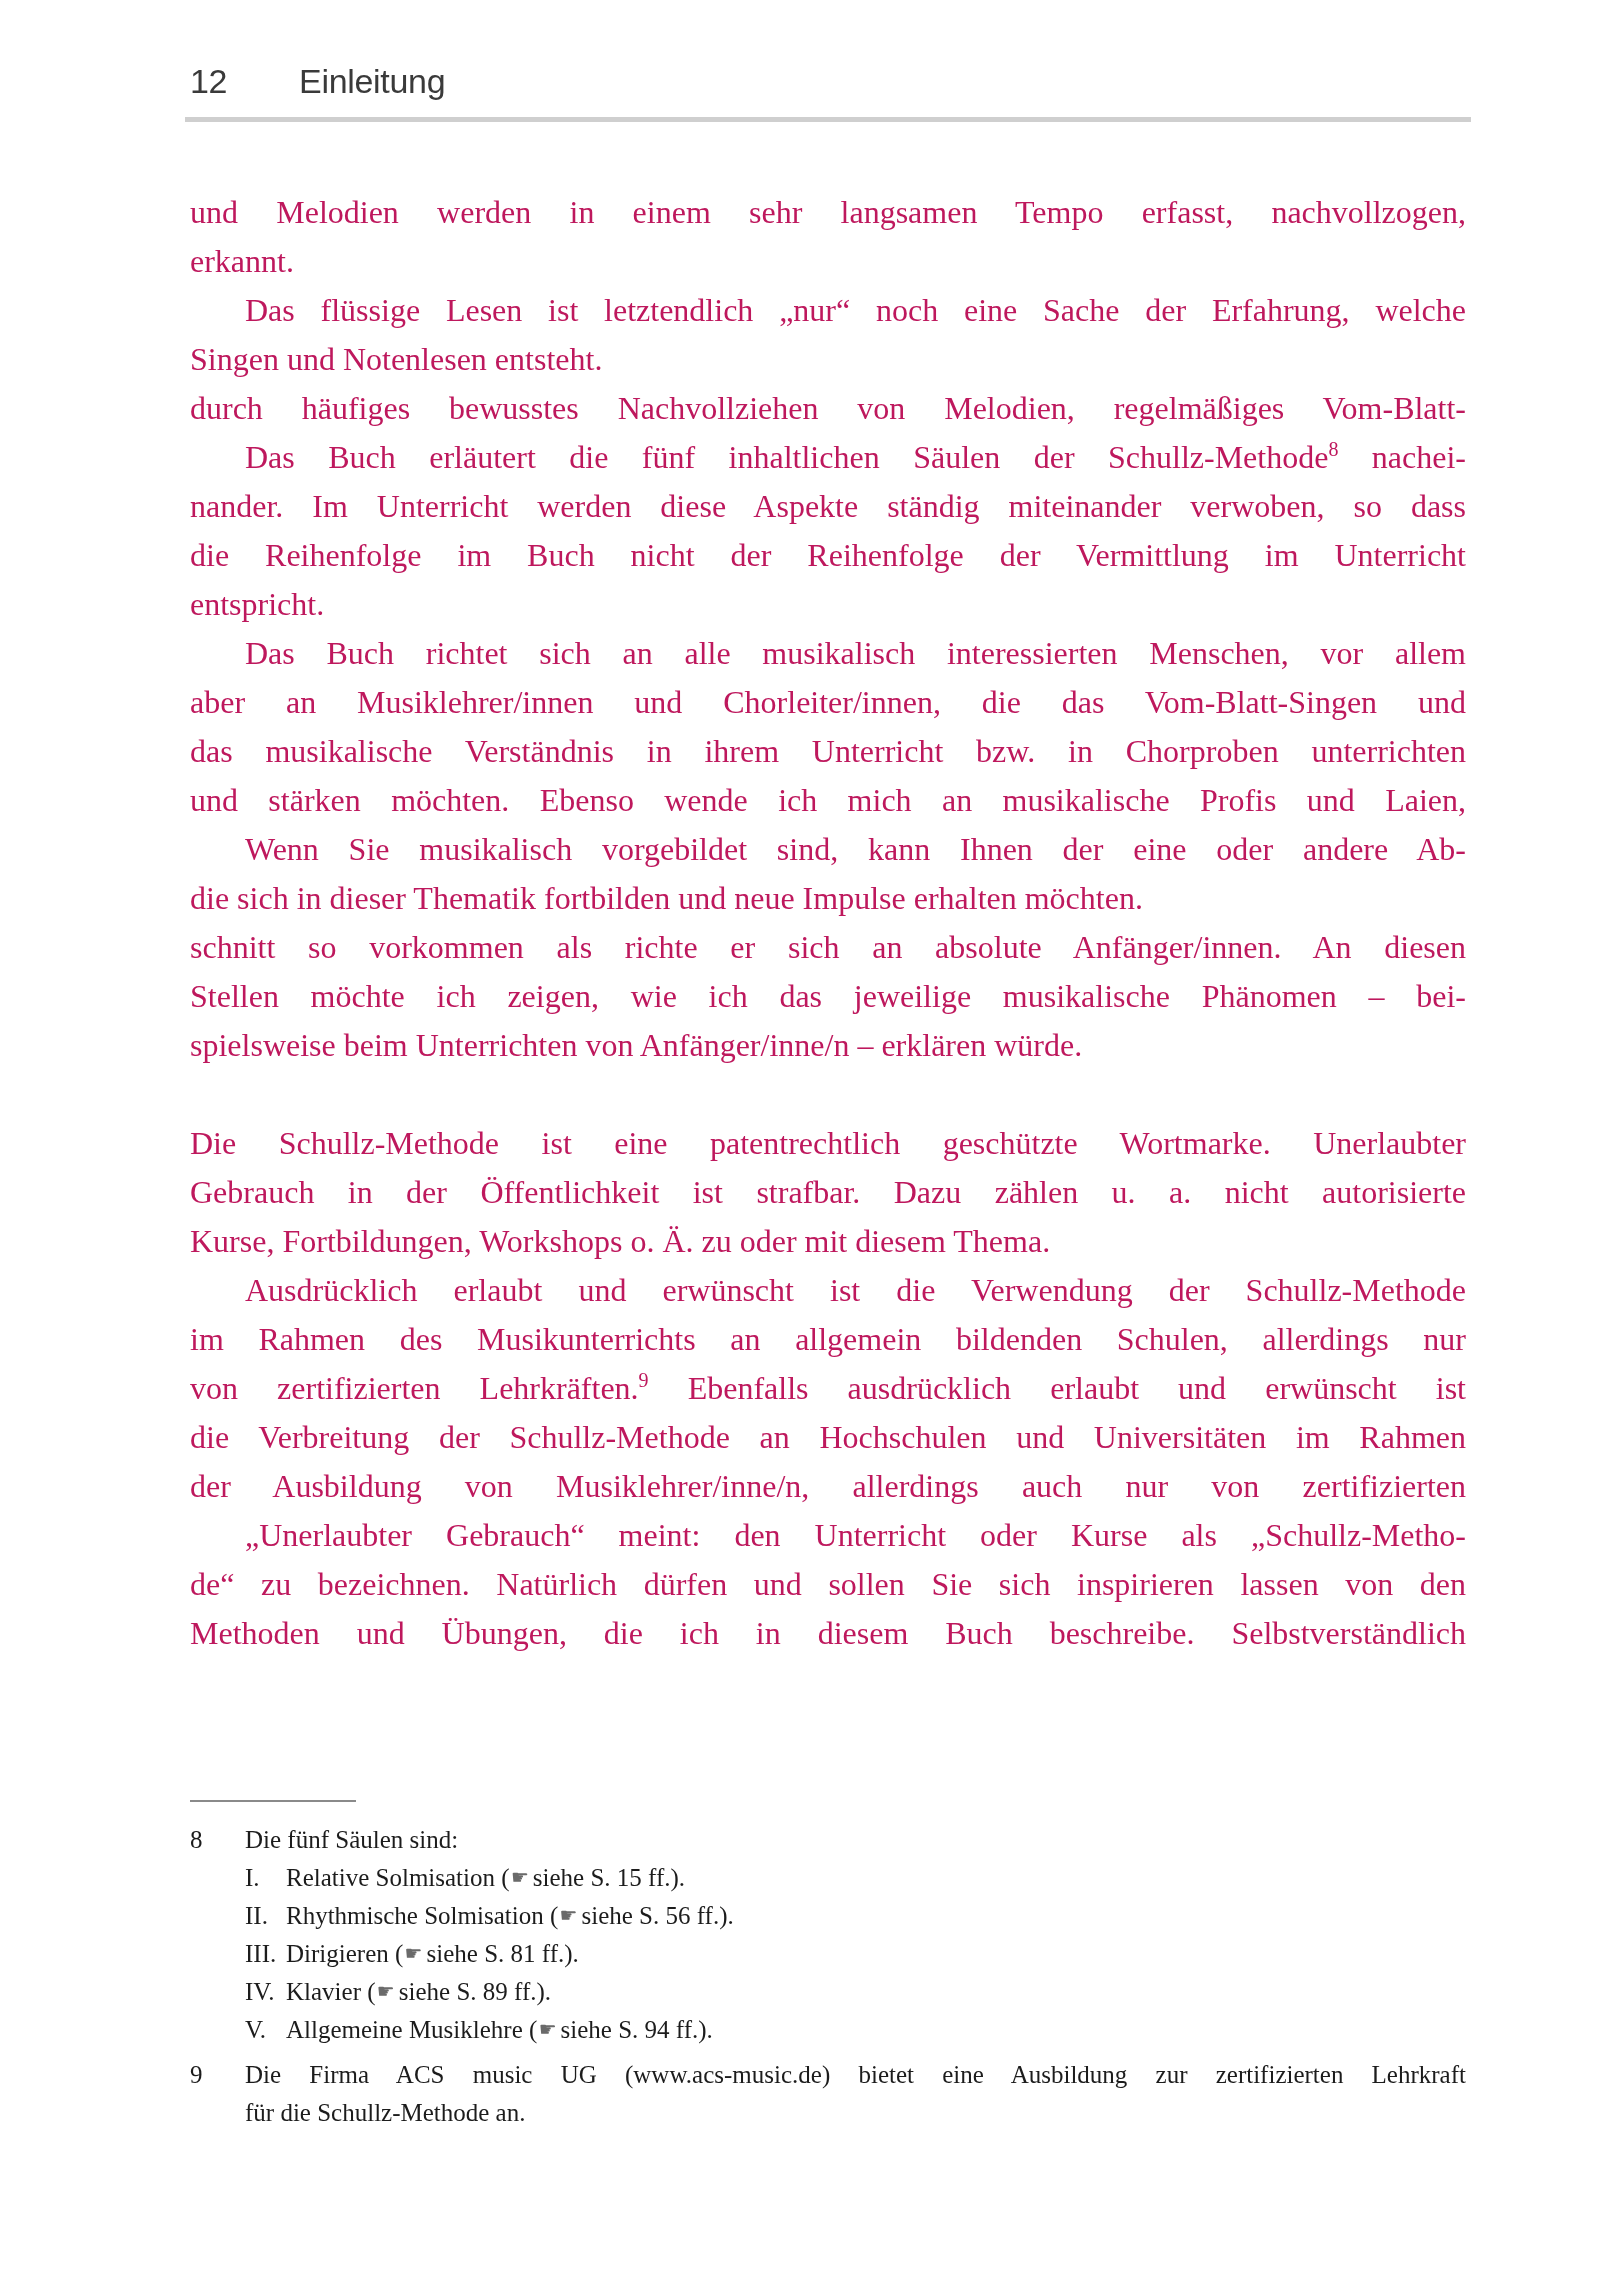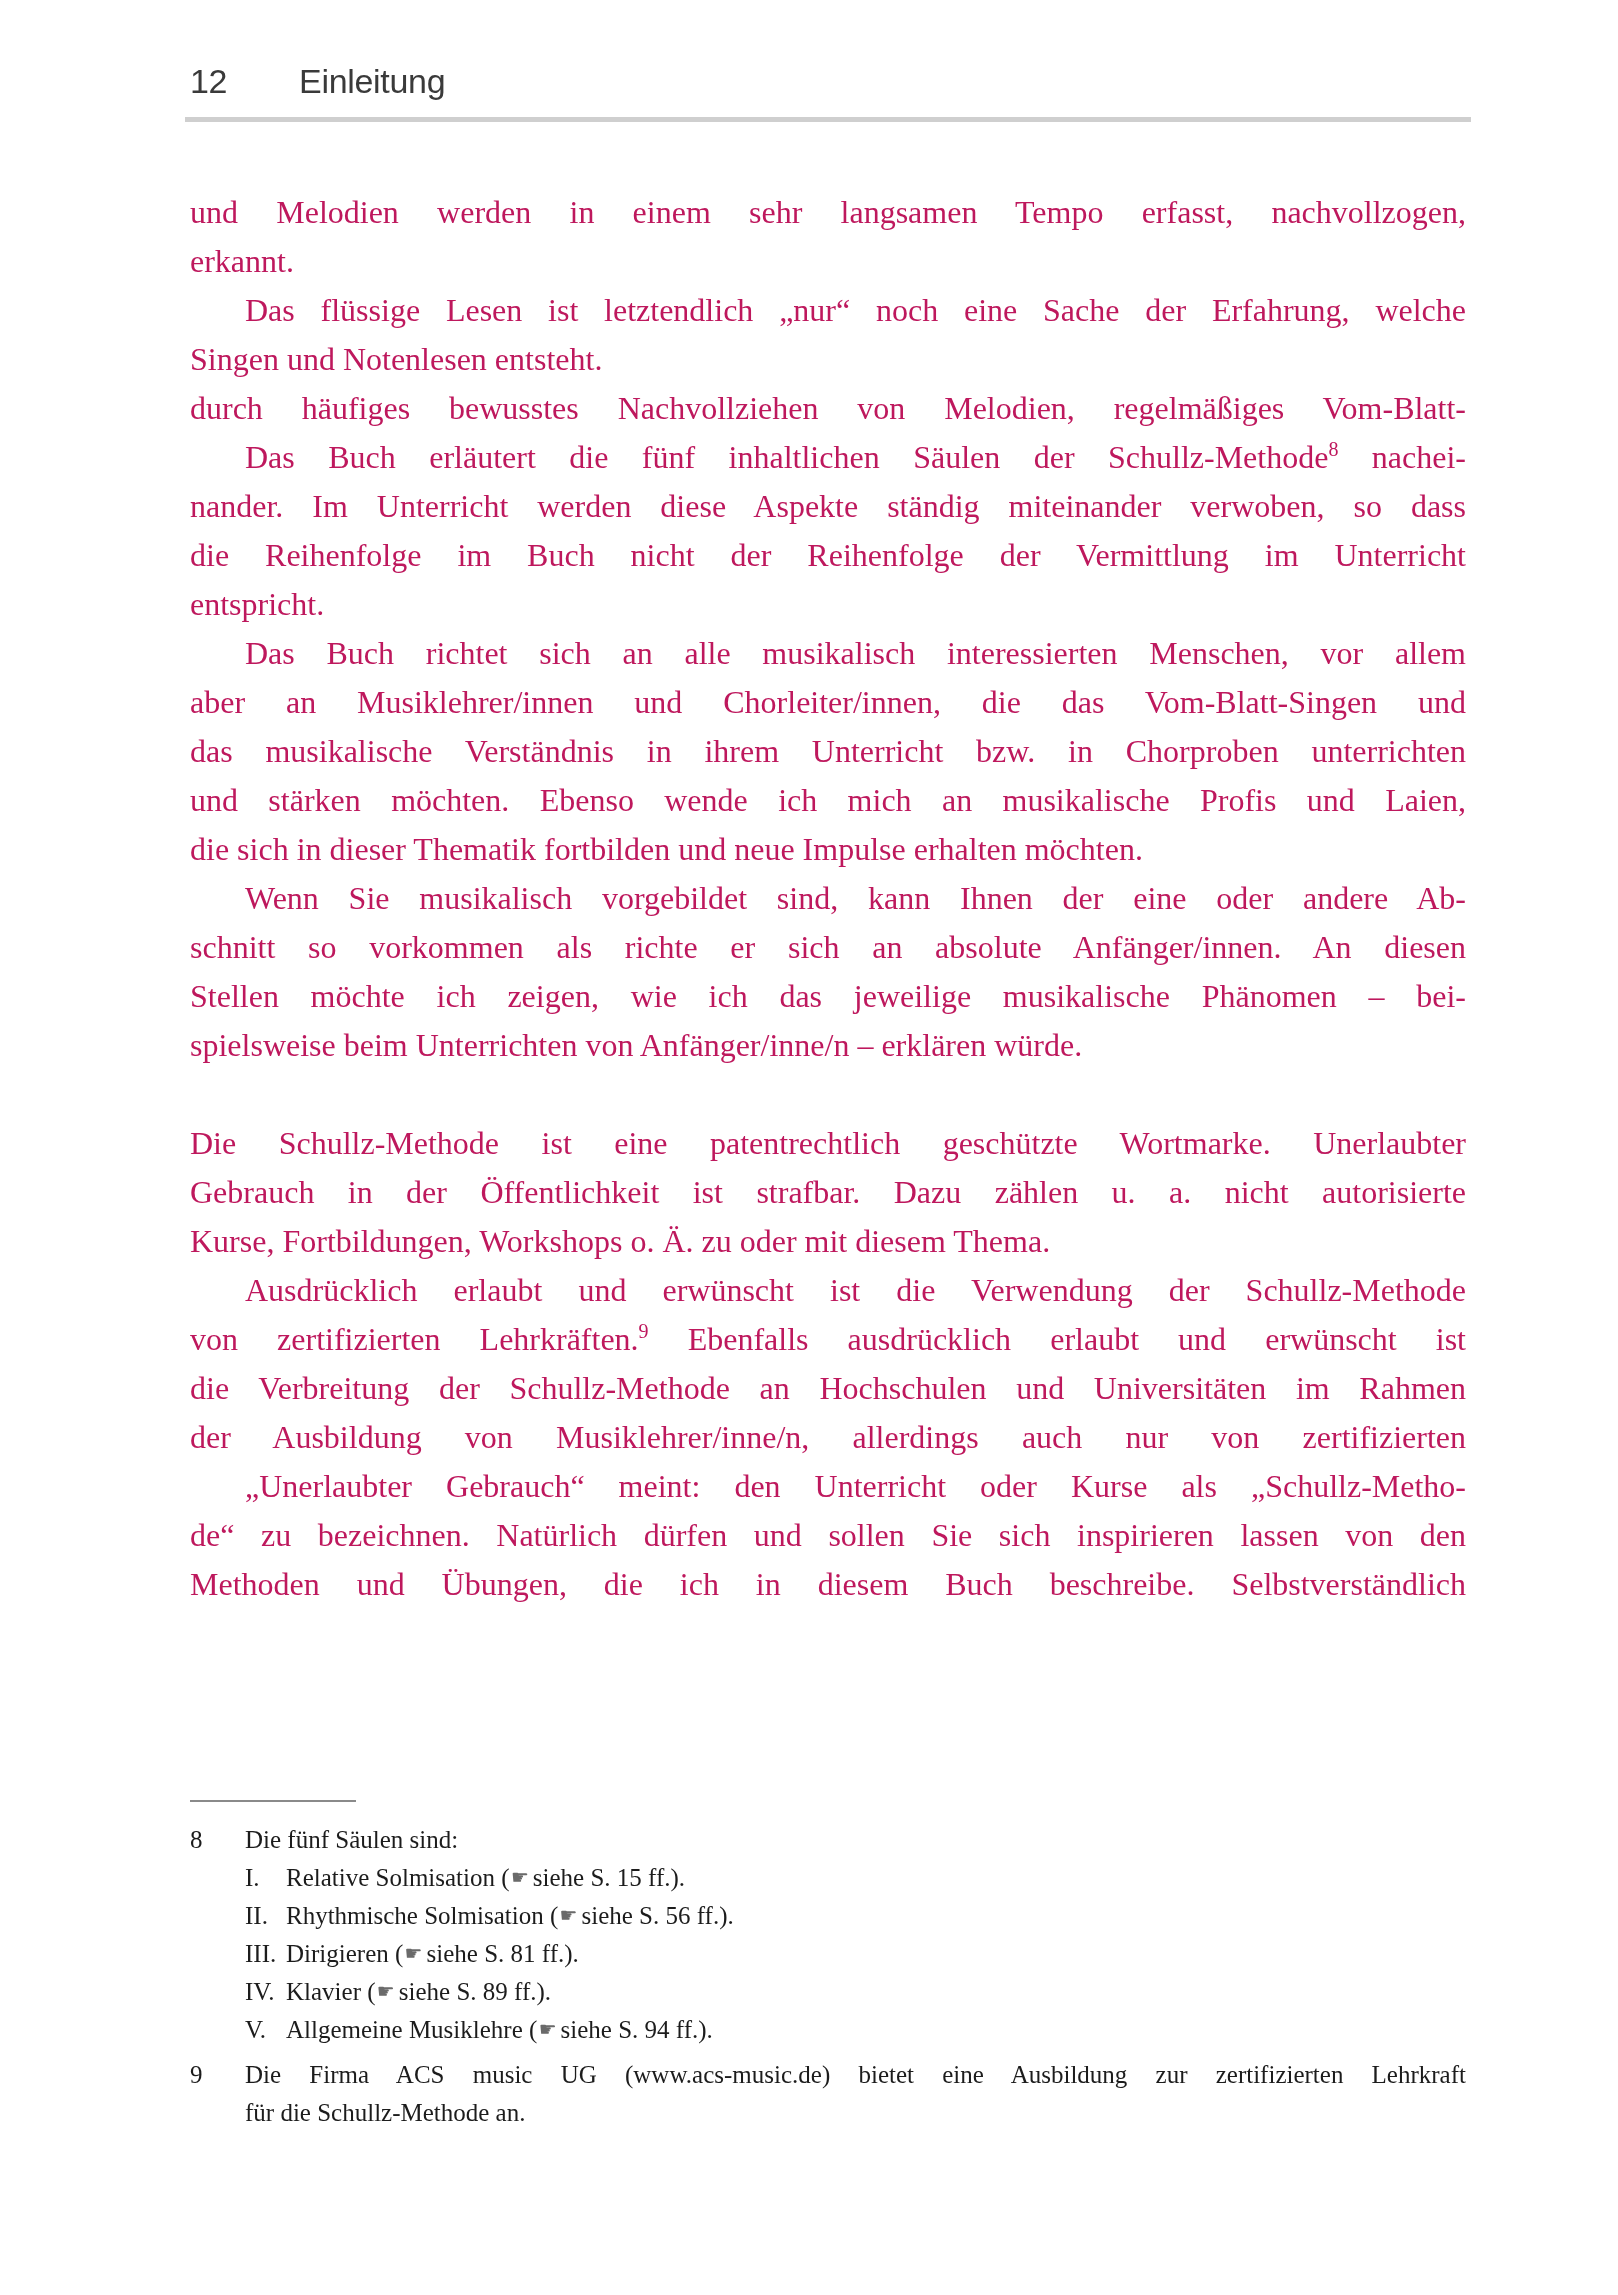--- a/index.html
+++ b/index.html
@@ -50,30 +50,31 @@
     <span class="line last">Singen und Notenlesen entsteht.</span>
     <span class="line">durch häufiges bewusstes Nachvollziehen von Melodien, regelmäßiges Vom-Blatt-</span>
     <span class="line indent"><span>Das Buch erläutert die fünf inhaltlichen Säulen der Schullz-Methode</span><sup class="fnref">8</sup><span> nachei-</span></span>
     <span class="line">nander. Im Unterricht werden diese Aspekte ständig miteinander verwoben, so dass</span>
     <span class="line">die Reihenfolge im Buch nicht der Reihenfolge der Vermittlung im Unterricht</span>
     <span class="line last">entspricht.</span>
     <span class="line indent">Das Buch richtet sich an alle musikalisch interessierten Menschen, vor allem</span>
     <span class="line">aber an Musiklehrer/innen und Chorleiter/innen, die das Vom-Blatt-Singen und</span>
     <span class="line">das musikalische Verständnis in ihrem Unterricht bzw. in Chorproben unterrichten</span>
     <span class="line">und stärken möchten. Ebenso wende ich mich an musikalische Profis und Laien,</span>
+    <span class="line indent">Wenn Sie musikalisch vorgebildet sind, kann Ihnen der eine oder andere Ab-</span>
     <span class="line last">die sich in dieser Thematik fortbilden und neue Impulse erhalten möchten.</span>
-    <span class="line indent">Wenn Sie musikalisch vorgebildet sind, kann Ihnen der eine oder andere Ab-</span>
     <span class="line">schnitt so vorkommen als richte er sich an absolute Anfänger/innen. An diesen</span>
     <span class="line">Stellen möchte ich zeigen, wie ich das jeweilige musikalische Phänomen – bei-</span>
     <span class="line last">spielsweise beim Unterrichten von Anfänger/inne/n – erklären würde.</span>
     <span class="gap"></span>
     <span class="line">Die Schullz-Methode ist eine patentrechtlich geschützte Wortmarke. Unerlaubter</span>
     <span class="line">Gebrauch in der Öffentlichkeit ist strafbar. Dazu zählen u. a. nicht autorisierte</span>
     <span class="line last">Kurse, Fortbildungen, Workshops o. Ä. zu oder mit diesem Thema.</span>
     <span class="line indent">Ausdrücklich erlaubt und erwünscht ist die Verwendung der Schullz-Methode</span>
+    <span class="line">im Rahmen des Musikunterrichts an allgemein bildenden Schulen, allerdings nur</span>
     <span class="line"><span>von zertifizierten Lehrkräften.</span><sup class="fnref">9</sup><span> Ebenfalls ausdrücklich erlaubt und erwünscht ist</span></span>
     <span class="line">die Verbreitung der Schullz-Methode an Hochschulen und Universitäten im Rahmen</span>
     <span class="line">der Ausbildung von Musiklehrer/inne/n, allerdings auch nur von zertifizierten</span>
     <span class="line indent">„Unerlaubter Gebrauch“ meint: den Unterricht oder Kurse als „Schullz-Metho-</span>
     <span class="line">de“ zu bezeichnen. Natürlich dürfen und sollen Sie sich inspirieren lassen von den</span>
     <span class="line">Methoden und Übungen, die ich in diesem Buch beschreibe. Selbstverständlich</span>
   </div>
 
   <div class="foot-rule"></div>
 

